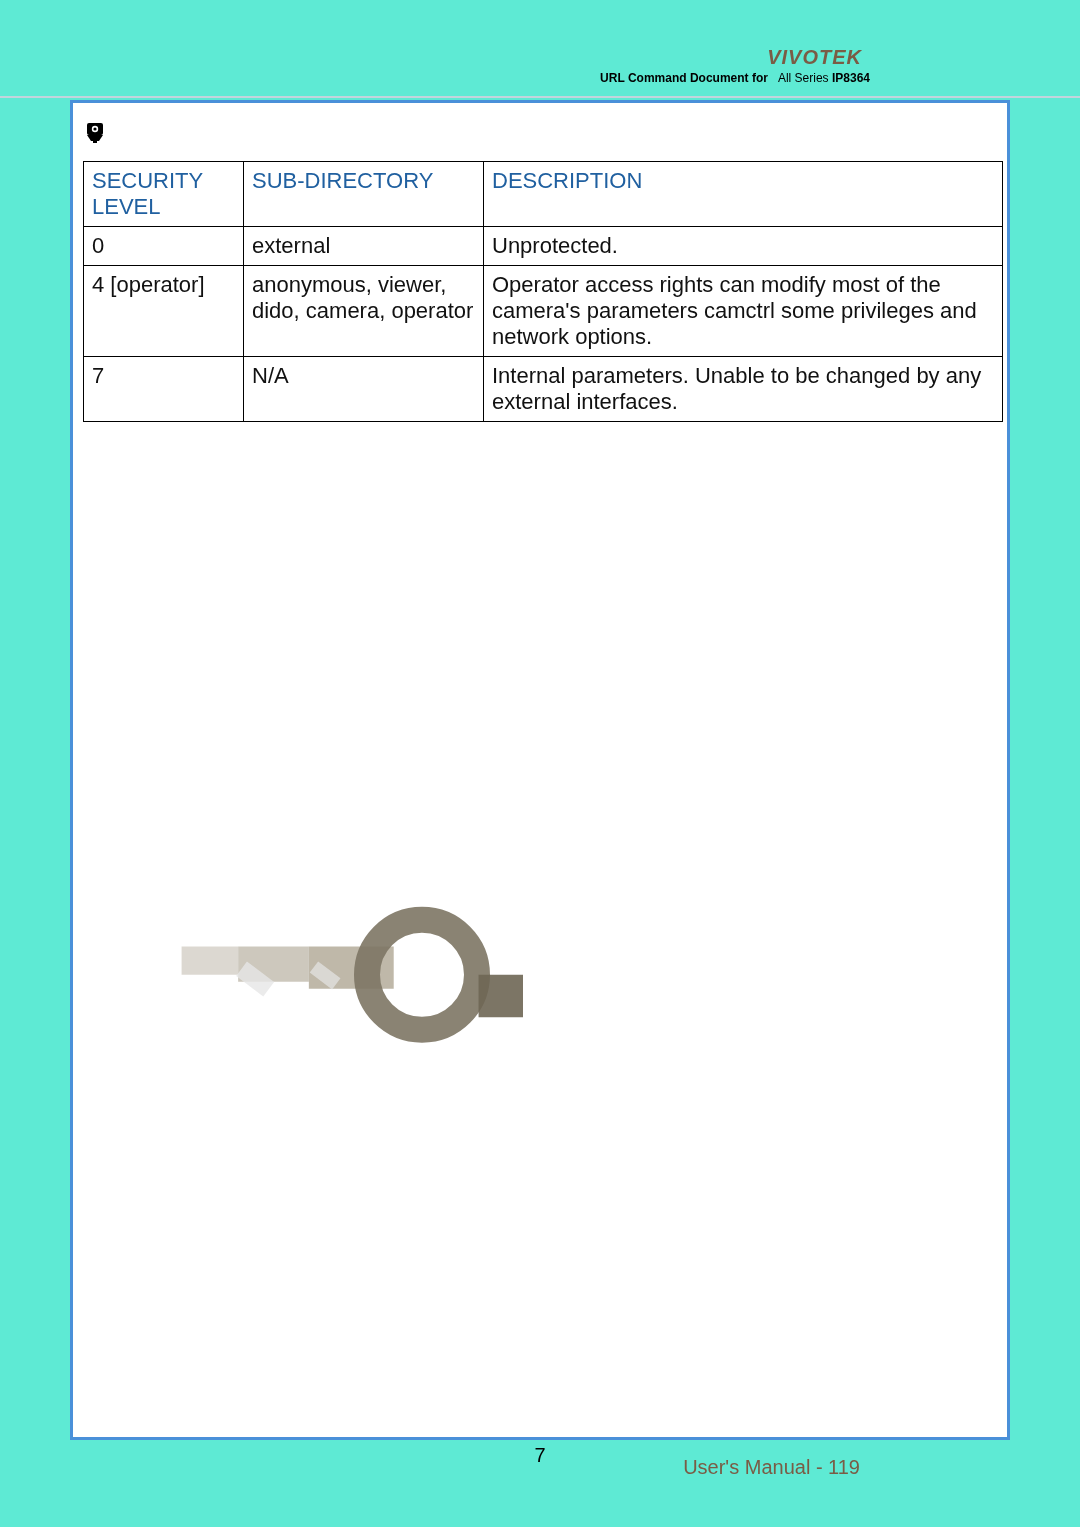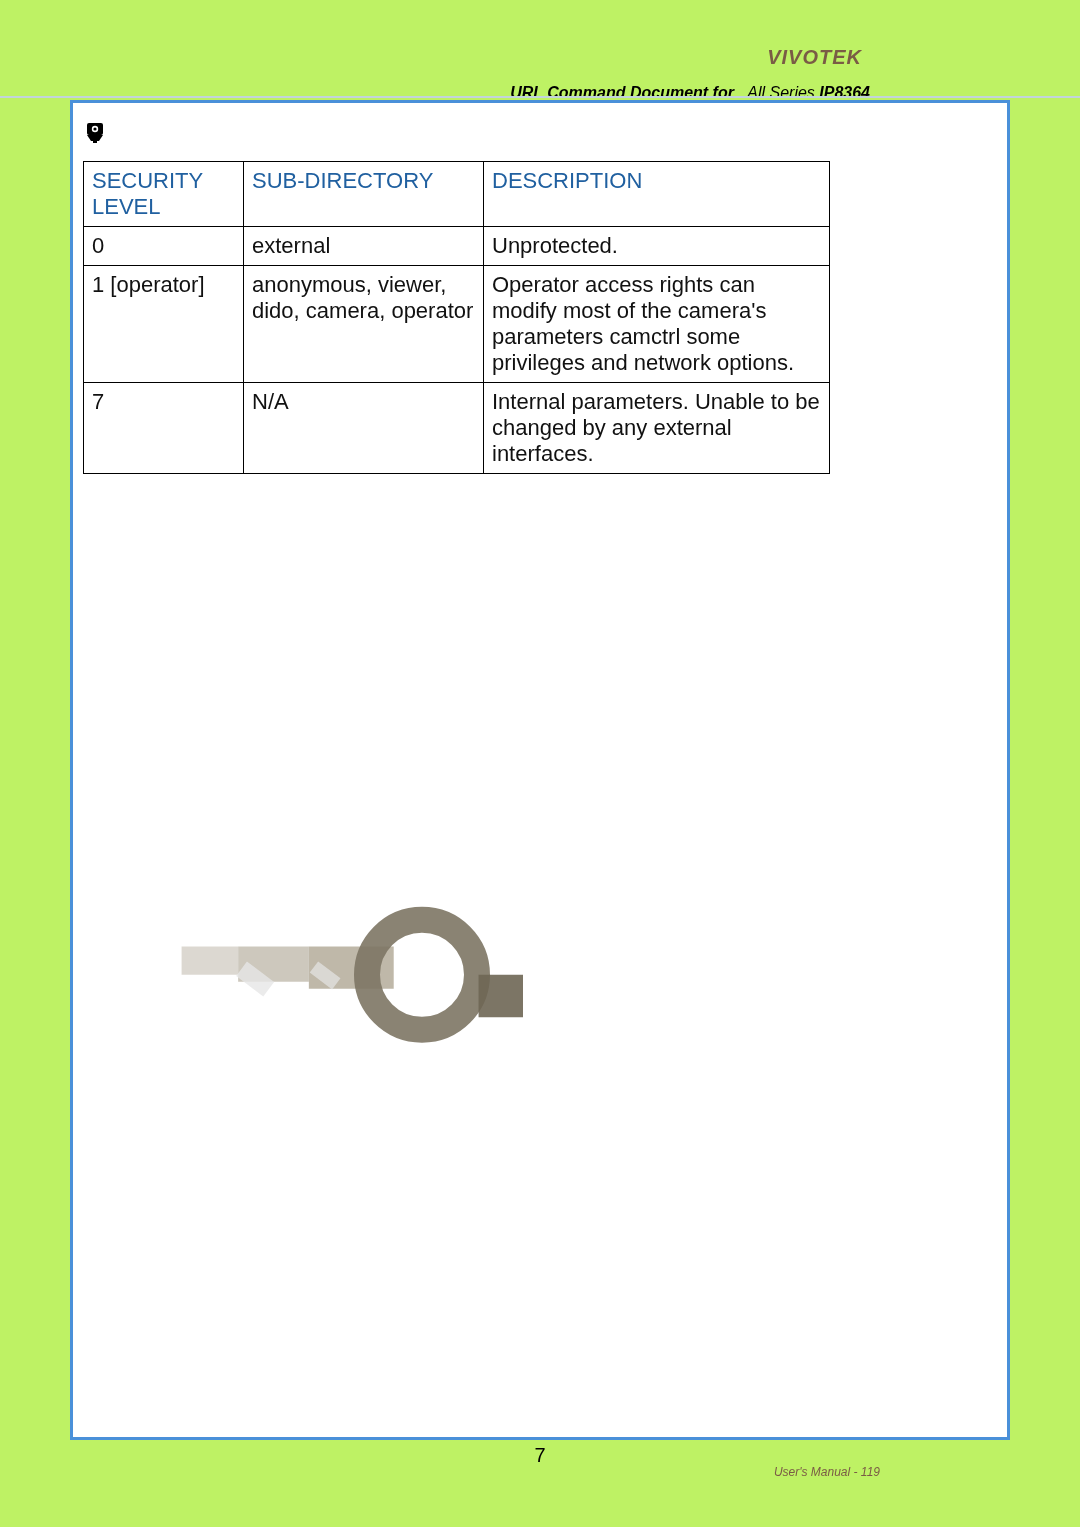--- a/index.html
+++ b/index.html
@@ -1,20 +1,20 @@
 <!DOCTYPE html>
 <html><head>
 <meta charset="utf-8">
 <style>
   * { box-sizing: border-box; margin: 0; padding: 0; }
   html, body { width: 1080px; height: 1527px; background: #fff; font-family: Arial, Helvetica, sans-serif; }
-  .page { width: 1080px; height: 1527px; position: relative; background: #bef264; }
+  .page { width: 1080px; height: 1527px; position: relative; background: #5eead4; }
   .header-area { position: absolute; top: 46px; left: 0; right: 0; padding: 0 210px 0 0; text-align: right; }
   .brand { color: #7a5c45; font-weight: bold; font-style: italic; font-size: 20px; letter-spacing: 1px; margin-right: 8px; }
-  .header-line2 { color: #000; font-weight: bold; font-size: 16px; margin-top: 15px; font-style: italic; }
+  .header-line2 { color: #000; font-weight: bold; font-size: 12px; margin-top: 2px; }
   .header-line2 .thin { font-weight: normal; }
   .header-line2 .model { font-weight: bold; }
   .divider { position: absolute; top: 96px; left: 0; right: 0; height: 2px; background: #c2d4dc; }
   .content-frame {
     position: absolute;
     top: 100px;
     left: 70px;
     width: 940px;
     height: 1340px;
     border: 3px solid #4a90d9;
@@ -23,21 +23,21 @@
   .camera-icon {
     position: absolute;
     top: 18px; left: 12px;
     width: 24px; height: 22px;
     color: #000;
   }
   .sec-table {
     position: absolute;
     top: 58px;
     left: 10px;
-    width: 747px;
+    width: 920px;
     border-collapse: collapse;
     font-size: 22px;
     color: #111;
   }
   .sec-table th, .sec-table td {
     border: 1px solid #000;
     padding: 6px 8px;
     text-align: left;
     vertical-align: top;
     font-weight: normal;
@@ -61,23 +61,22 @@
     position: absolute;
     bottom: 60px;
     left: 0; right: 0;
     text-align: center;
     font-size: 20px;
     color: #000;
   }
   .footer-manual {
     position: absolute;
     bottom: 48px;
-    right: 200px;
-    font-size: 12px;
-    font-style: italic;
+    right: 220px;
+    font-size: 20px;
     color: #7a5c45;
   }
 </style>
 </head>
 <body>
 
 <div class="page">
 
   <div class="header-area">
     <div class="brand">VIVOTEK</div>
@@ -111,21 +110,21 @@
           <th>DESCRIPTION</th>
         </tr>
       </thead>
       <tbody>
         <tr>
           <td>0</td>
           <td>external</td>
           <td>Unprotected.</td>
         </tr>
         <tr>
-          <td>1 [operator]</td>
+          <td>4 [operator]</td>
           <td>anonymous, viewer, dido, camera, operator</td>
           <td>Operator access rights can modify most of the camera's parameters camctrl some privileges and network options.</td>
         </tr>
         <tr>
           <td>7</td>
           <td>N/A</td>
           <td>Internal parameters. Unable to be changed by any external interfaces.</td>
         </tr>
       </tbody>
     </table>

